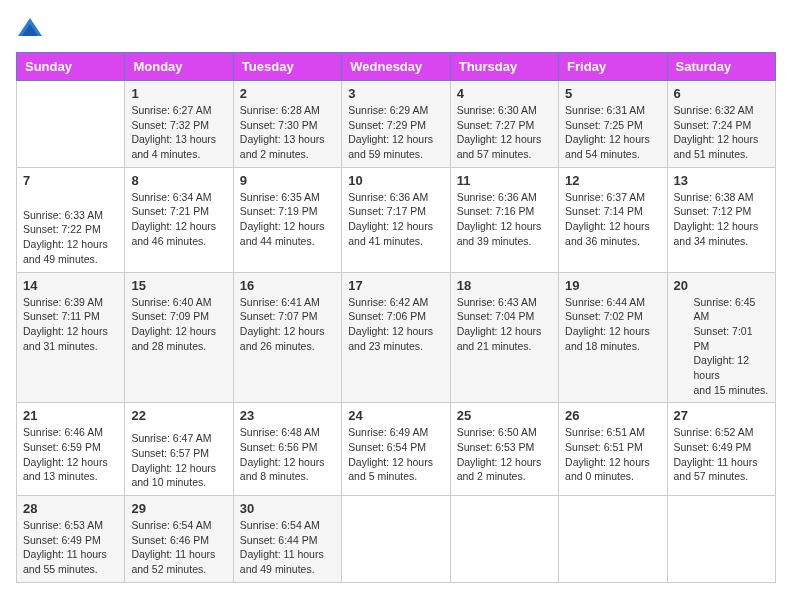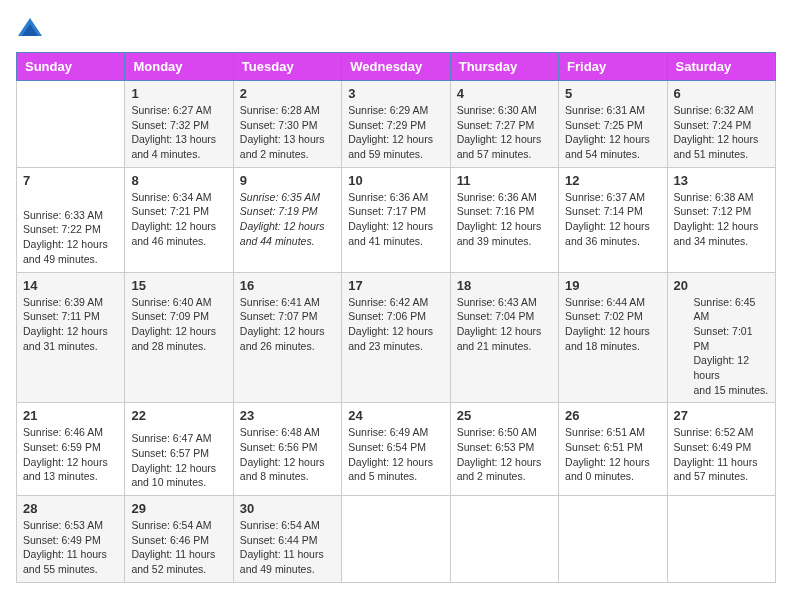--- a/index.html
+++ b/index.html
@@ -185,21 +185,21 @@
         </td>
         <td>
           <span class="day-num">8</span>
           <div class="day-info" style="white-space: pre-line;">Sunrise: 6:34 AM
 Sunset: 7:21 PM
 Daylight: 12 hours
 and 46 minutes.</div>
         </td>
         <td>
           <span class="day-num">9</span>
-          <div class="day-info" style="white-space: pre-line; font-style: italic;">Sunrise: 6:35 AM
+          <div class="day-info" style="white-space: pre-line;">Sunrise: 6:35 AM
 Sunset: 7:19 PM
 Daylight: 12 hours
 and 44 minutes.</div>
         </td>
         <td>
           <span class="day-num">10</span>
           <div class="day-info" style="white-space: pre-line;">Sunrise: 6:36 AM
 Sunset: 7:17 PM
 Daylight: 12 hours
 and 41 minutes.</div>

